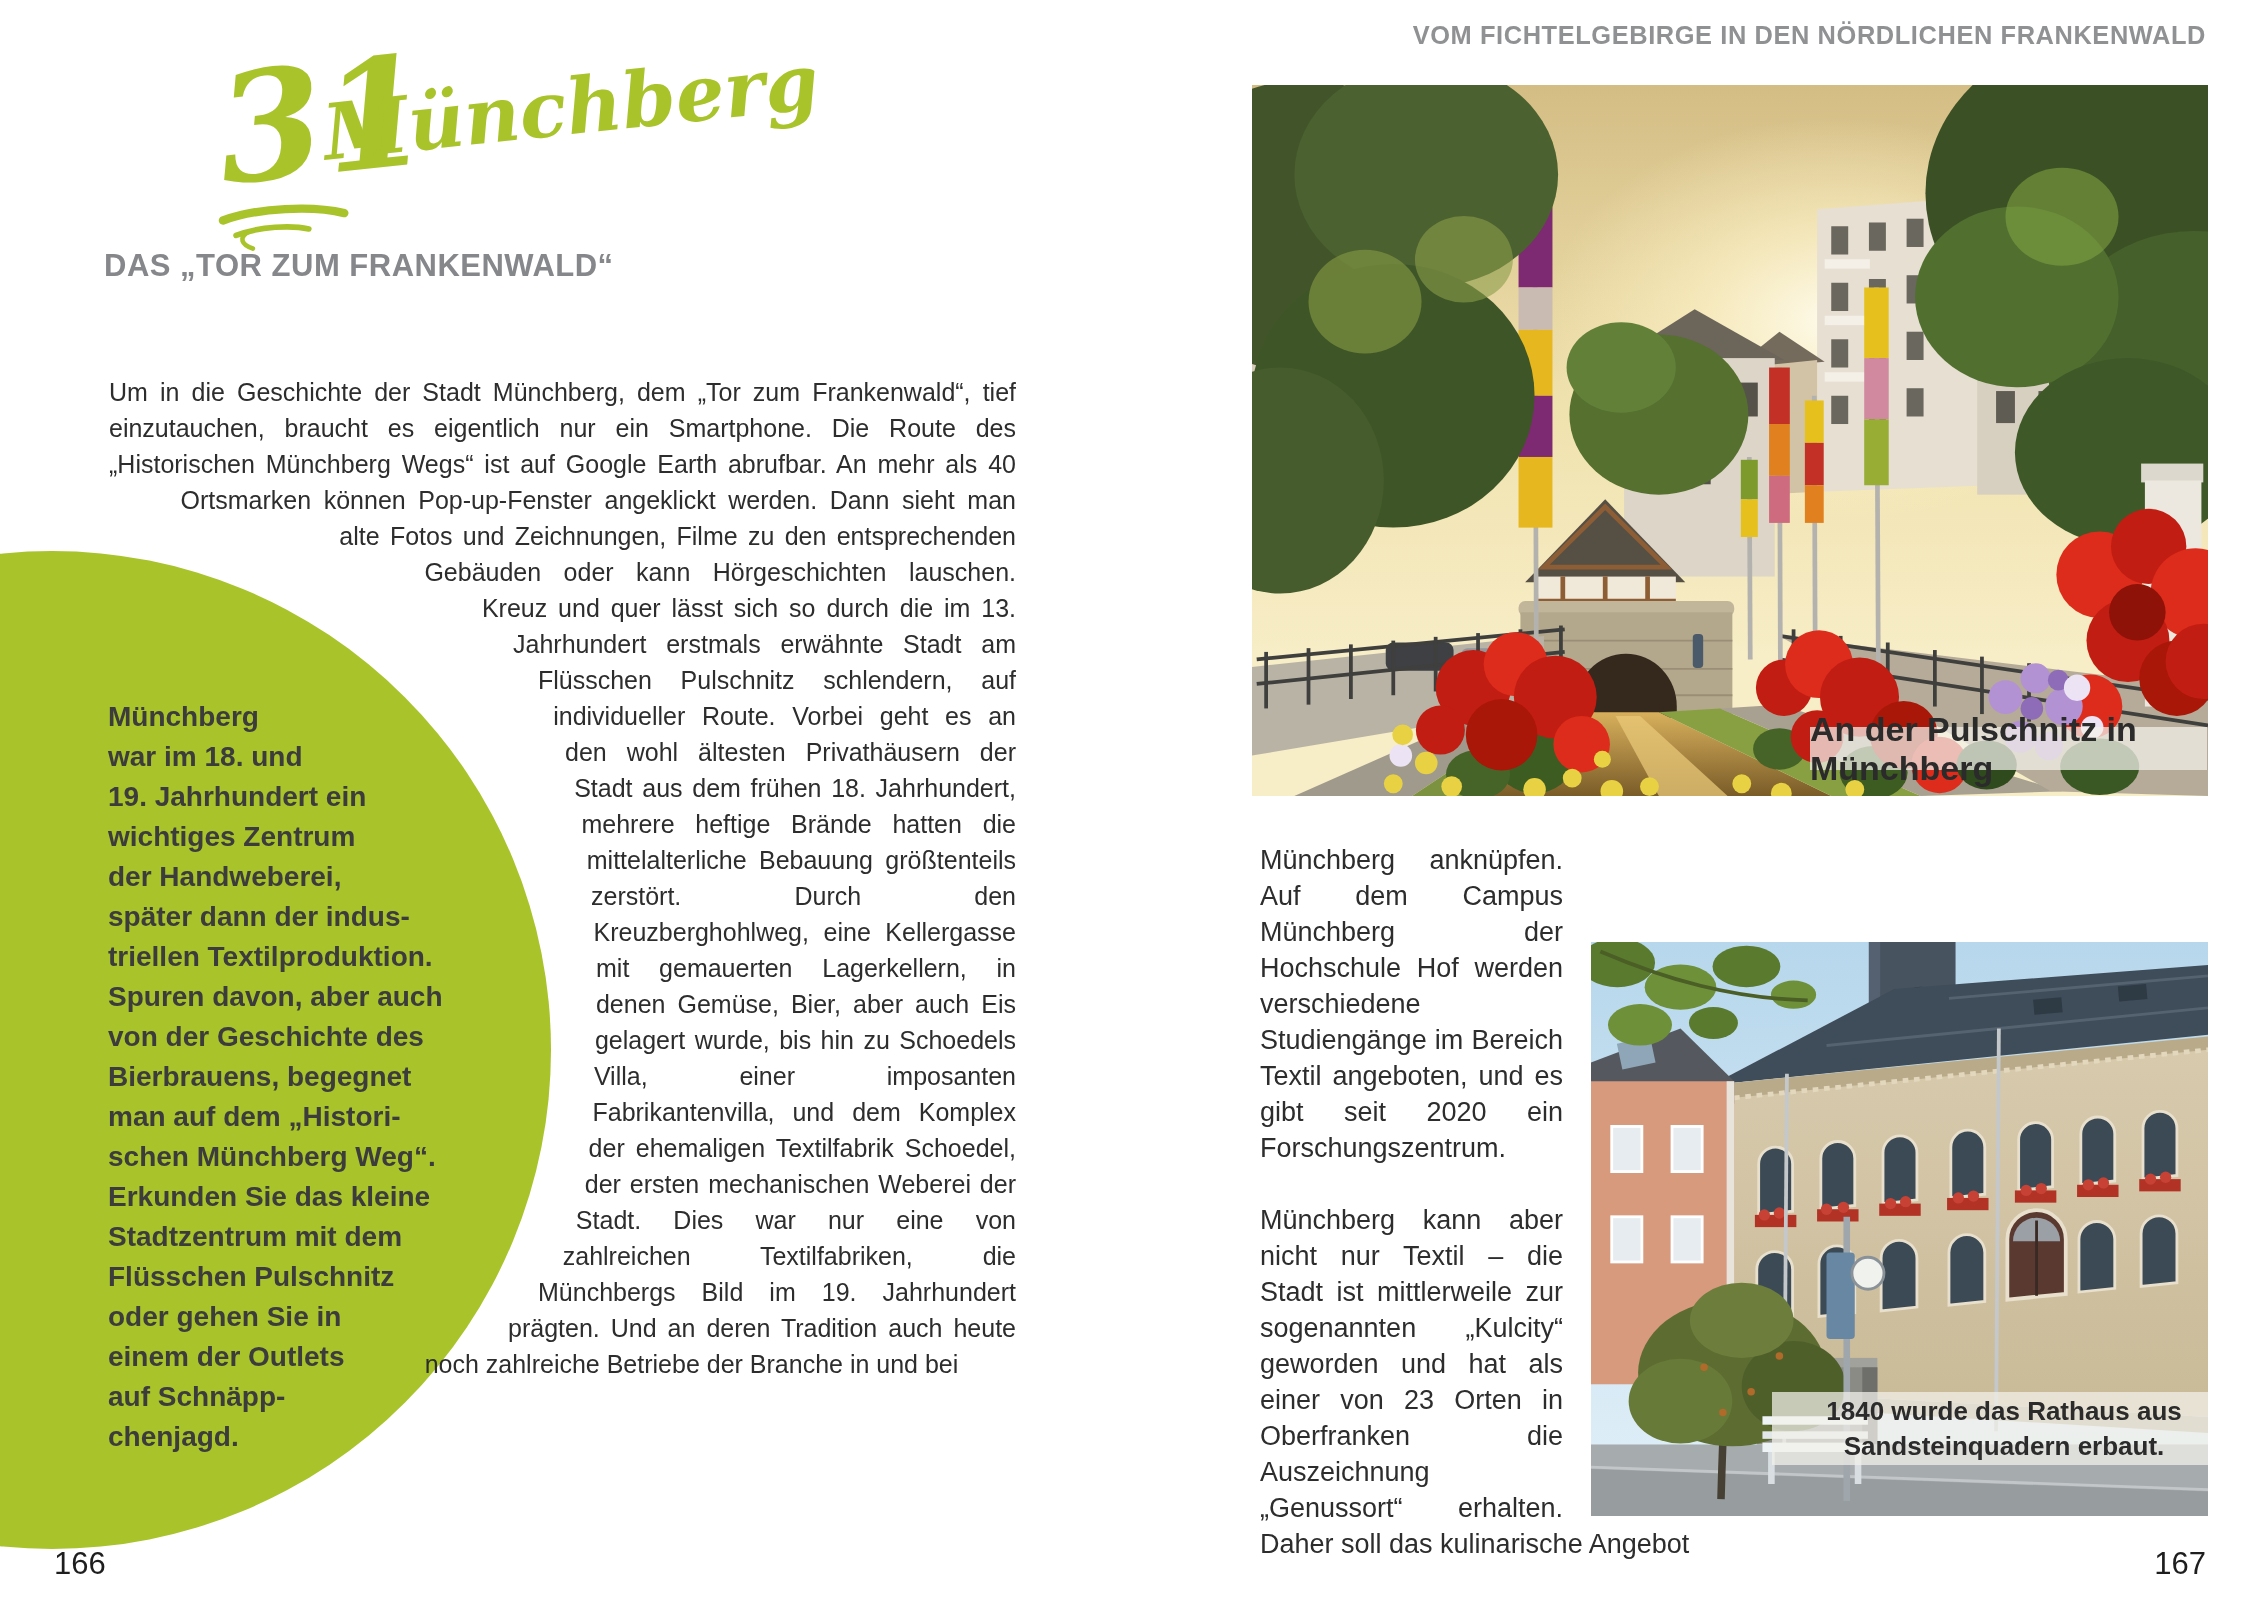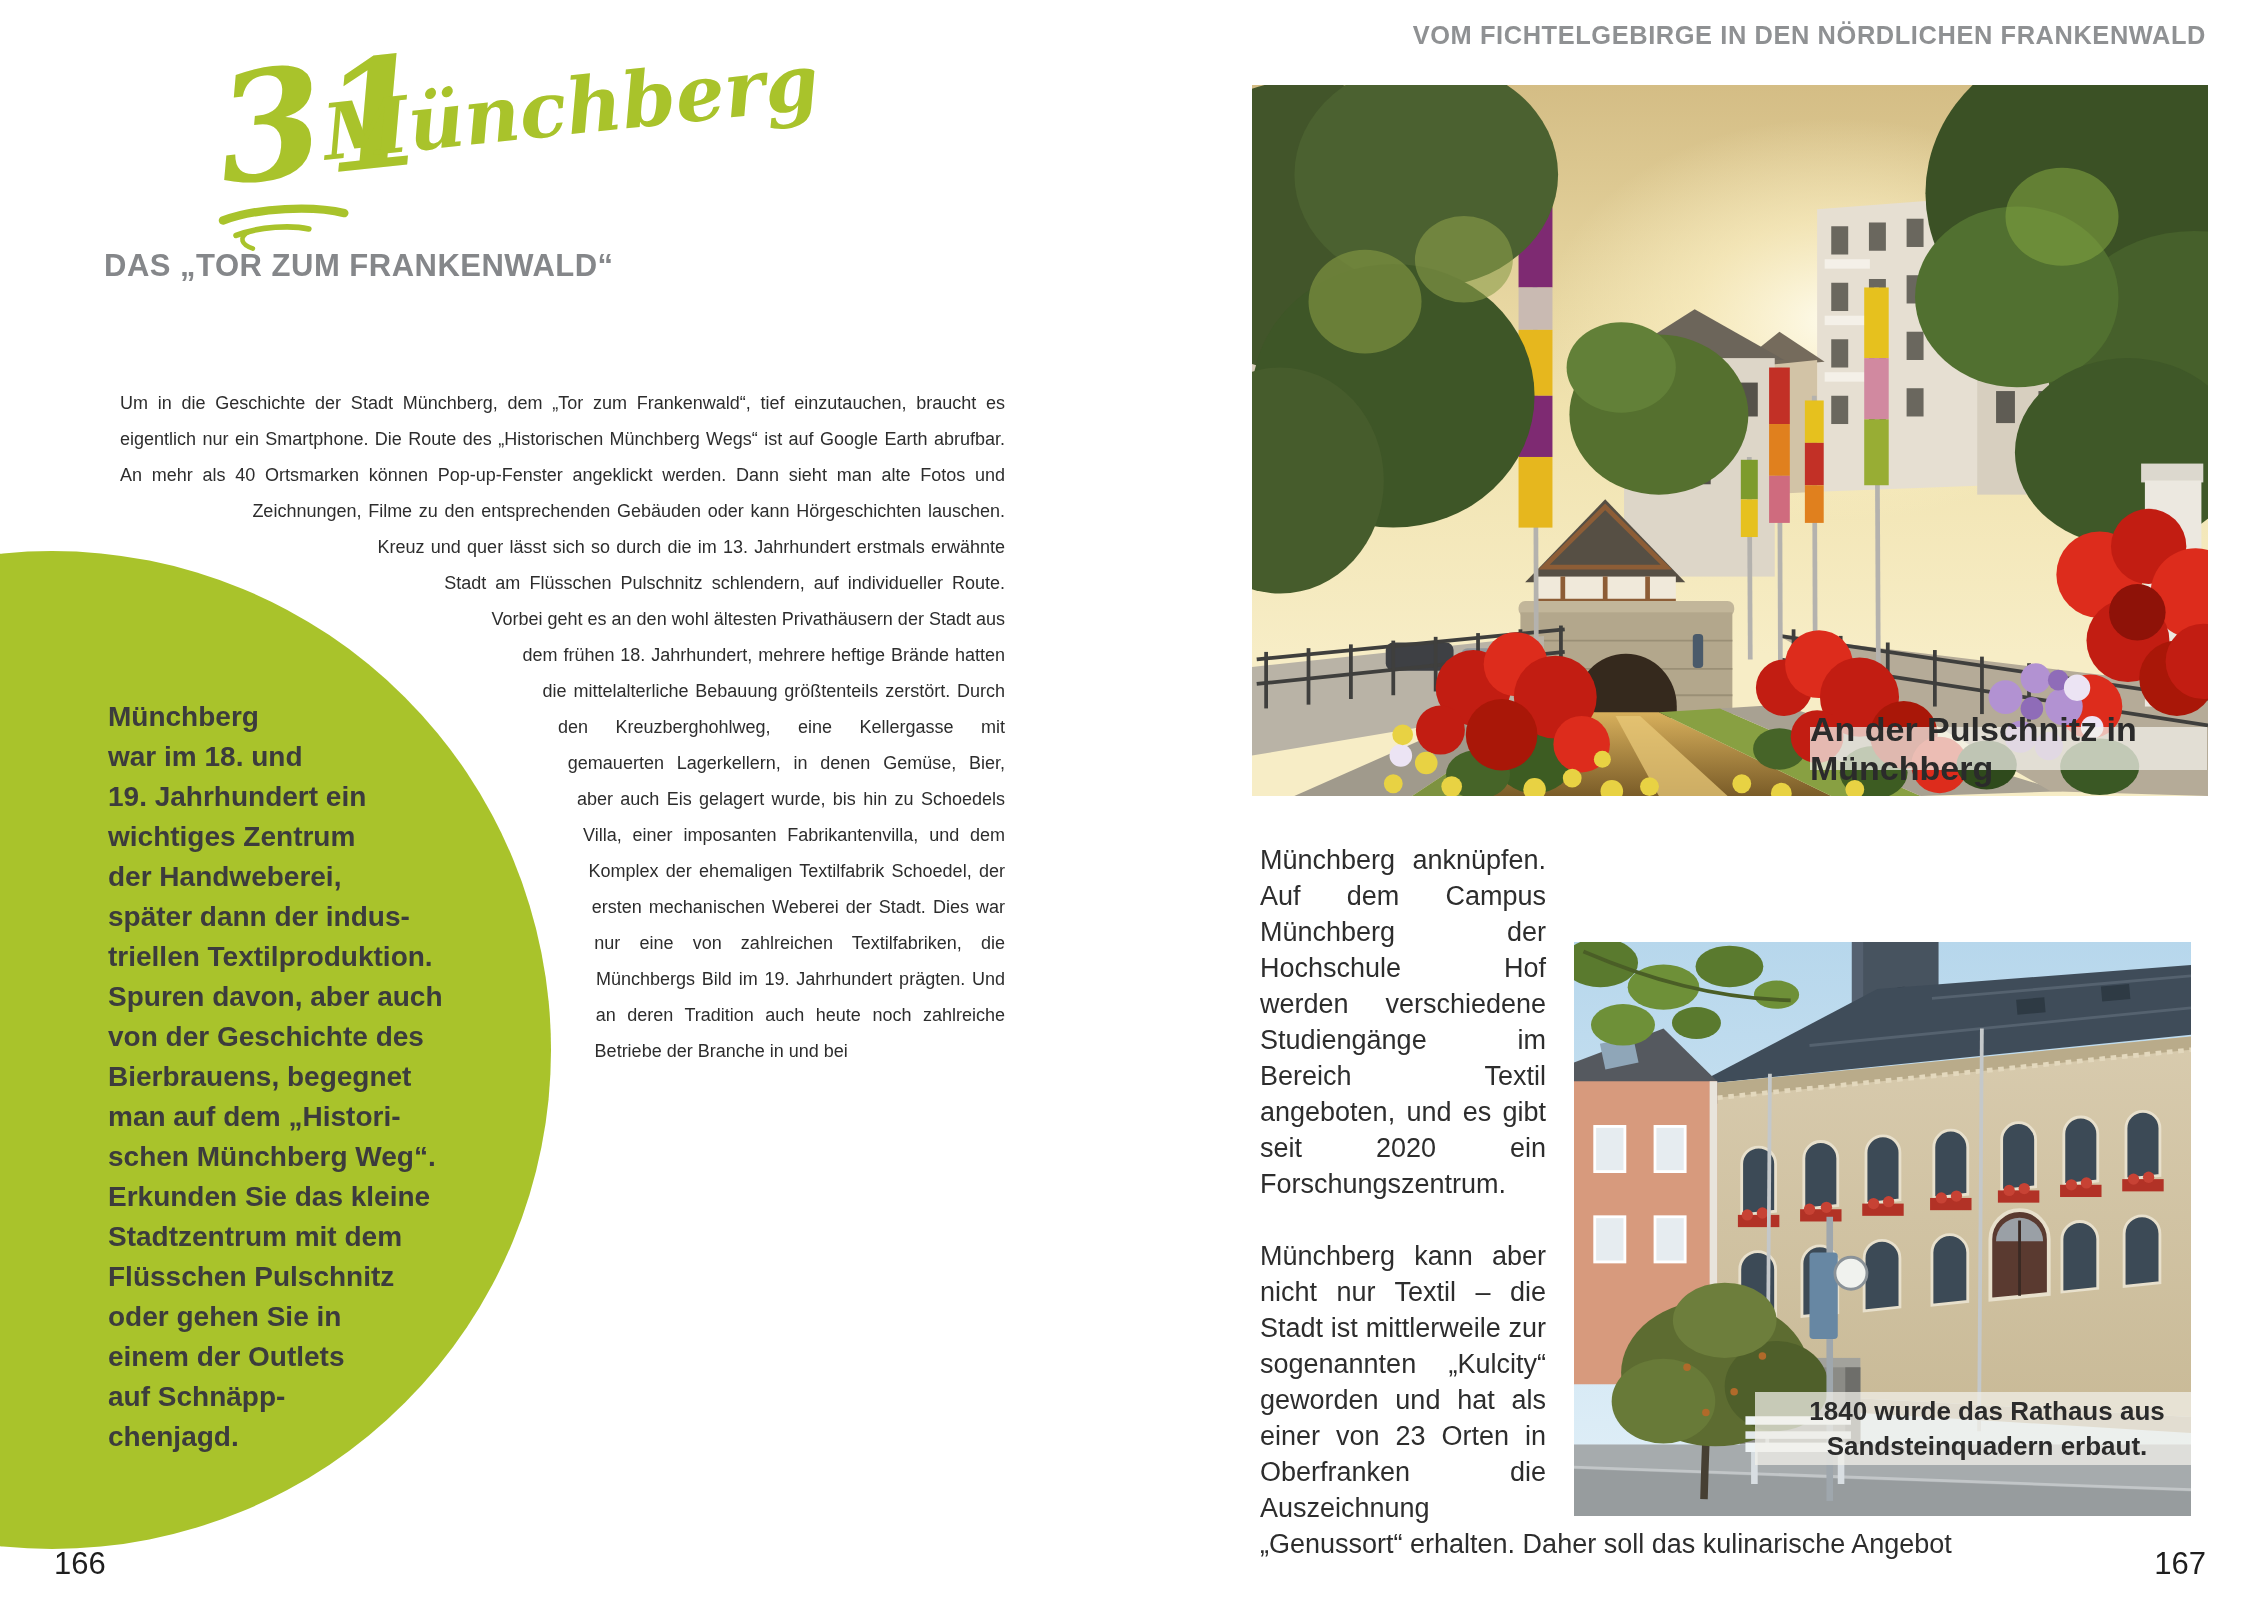--- a/index.html
+++ b/index.html
@@ -16,21 +16,21 @@
     transform:rotate(-6deg);}
   .chapter-swoosh{position:absolute;left:215px;top:200px;}
   .chapter-title{position:absolute;left:322px;top:62px;font-family:"DejaVu Serif",serif;
     font-style:italic;font-weight:bold;font-size:77px;color:#a9c32b;transform:rotate(-6deg);
     white-space:nowrap;}
   .chapter-subtitle{position:absolute;left:104px;top:248px;width:499px;text-align:center;
     font-size:31px;font-weight:bold;color:#85878a;letter-spacing:0.5px;white-space:nowrap;}
 
   
   .lp-body{position:absolute;left:108px;top:373px;width:909px;height:1064px;z-index:2;}
-  .lp-body p{margin:12px;font-size:18px;line-height:36px;text-align:justify;color:#2d2d2d;}
+  .lp-body p{margin:1px;font-size:25px;line-height:36px;text-align:justify;color:#2d2d2d;}
   .circle-float{float:left;width:490px;height:1064px;shape-margin:0;
     shape-outside:polygon(0px 137px,127px 151px,273px 193px,367px 245px,424px 311px,
       452px 377px,471px 452px,482px 527px,488px 612px,485px 716px,476px 800px,
       460px 857px,435px 895px,400px 937px,320px 972px,226px 1000px,141px 1026px,0px 1064px);}
 
   .highlight-circle{position:absolute;left:-447px;top:551px;width:998px;height:998px;
     border-radius:50%;background:#a9c32b;z-index:1;}
   .highlight-circle-text{position:absolute;left:108px;top:697px;z-index:3;font-size:28px;
     line-height:40px;font-weight:bold;color:#3c3c3c;white-space:pre-line;}
 
@@ -40,21 +40,21 @@
 
   
   .photo1-wrap{position:absolute;left:1252px;top:85px;width:956px;height:711px;overflow:hidden;}
   .photo1-wrap svg{display:block;width:100%;height:100%;}
   .photo-caption{position:absolute;background:rgba(242,240,234,.74);color:#2b2b2b;
     font-weight:bold;display:flex;align-items:center;justify-content:center;}
   .cap1{left:558px;top:642px;width:397px;height:43px;font-size:34px;}
 
   .rp-text{position:absolute;left:1252px;top:842px;width:956px;z-index:2;}
   .rp-text p{margin:0 0 36px 8px;font-size:27px;line-height:36px;text-align:justify;color:#2d2d2d;}
-  .photo2-float{float:right;width:617px;height:574px;margin:100px 17px 0 28px;position:relative;}
+  .photo2-float{float:right;width:617px;height:574px;margin:100px 0 0 28px;position:relative;}
   .photo2-float svg{display:block;width:100%;height:100%;}
   .cap2{left:181px;top:450px;width:436px;height:73px;font-size:26px;line-height:35px;
     text-align:center;white-space:pre-line;padding-left:28px;box-sizing:border-box;}
 </style>
 </head>
 <body>
 
 <div class="spread">
 
   <div class="running-header">VOM FICHTELGEBIRGE IN DEN NÖRDLICHEN FRANKENWALD</div>

